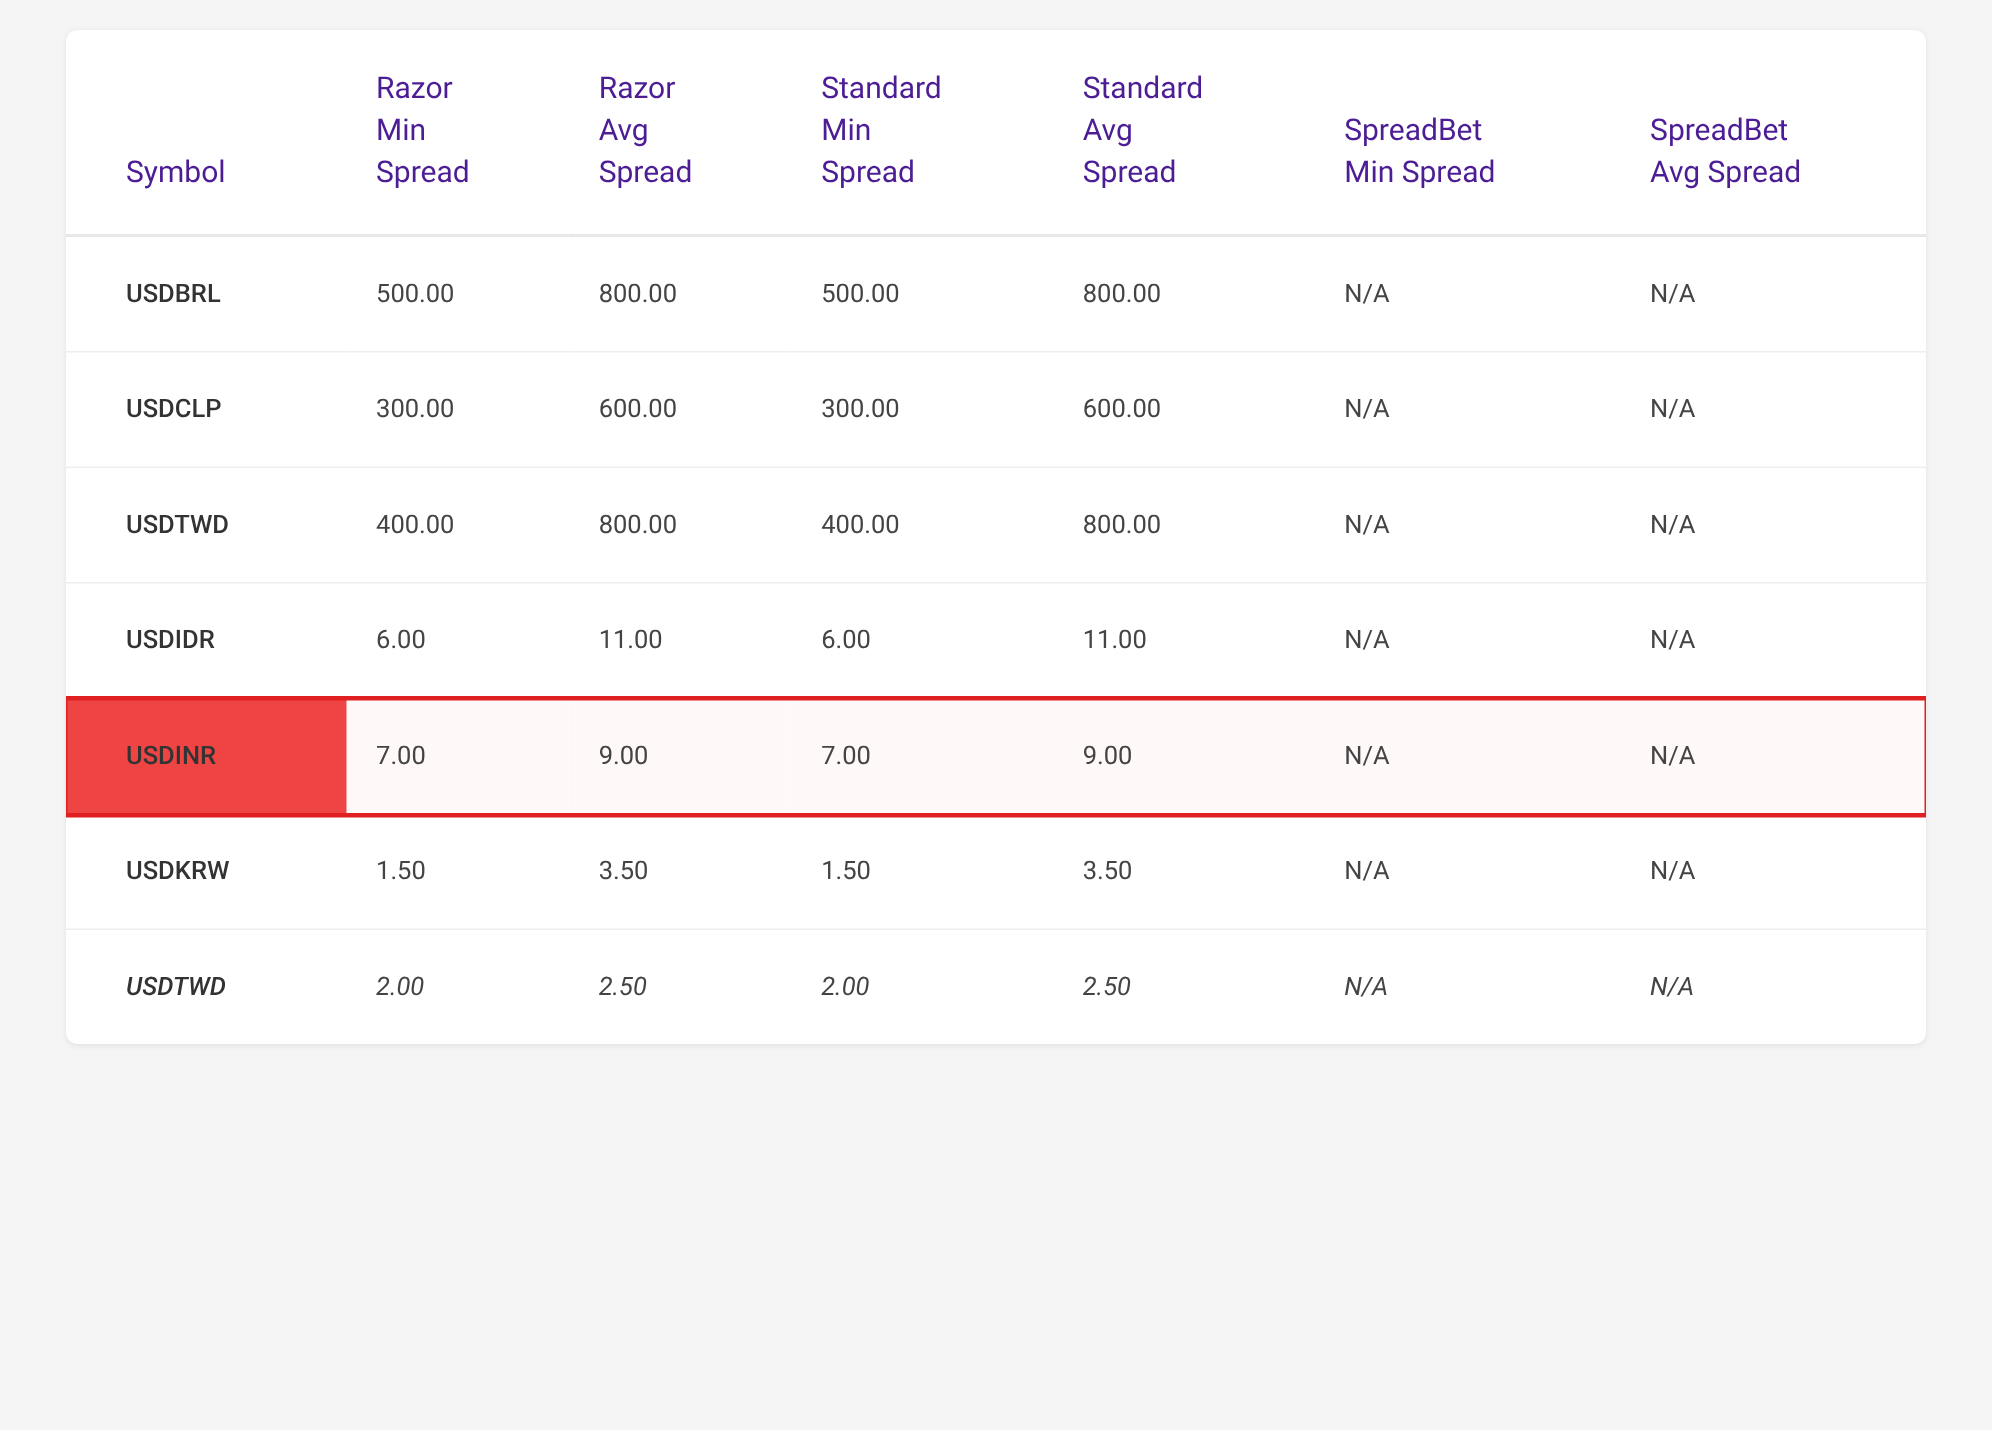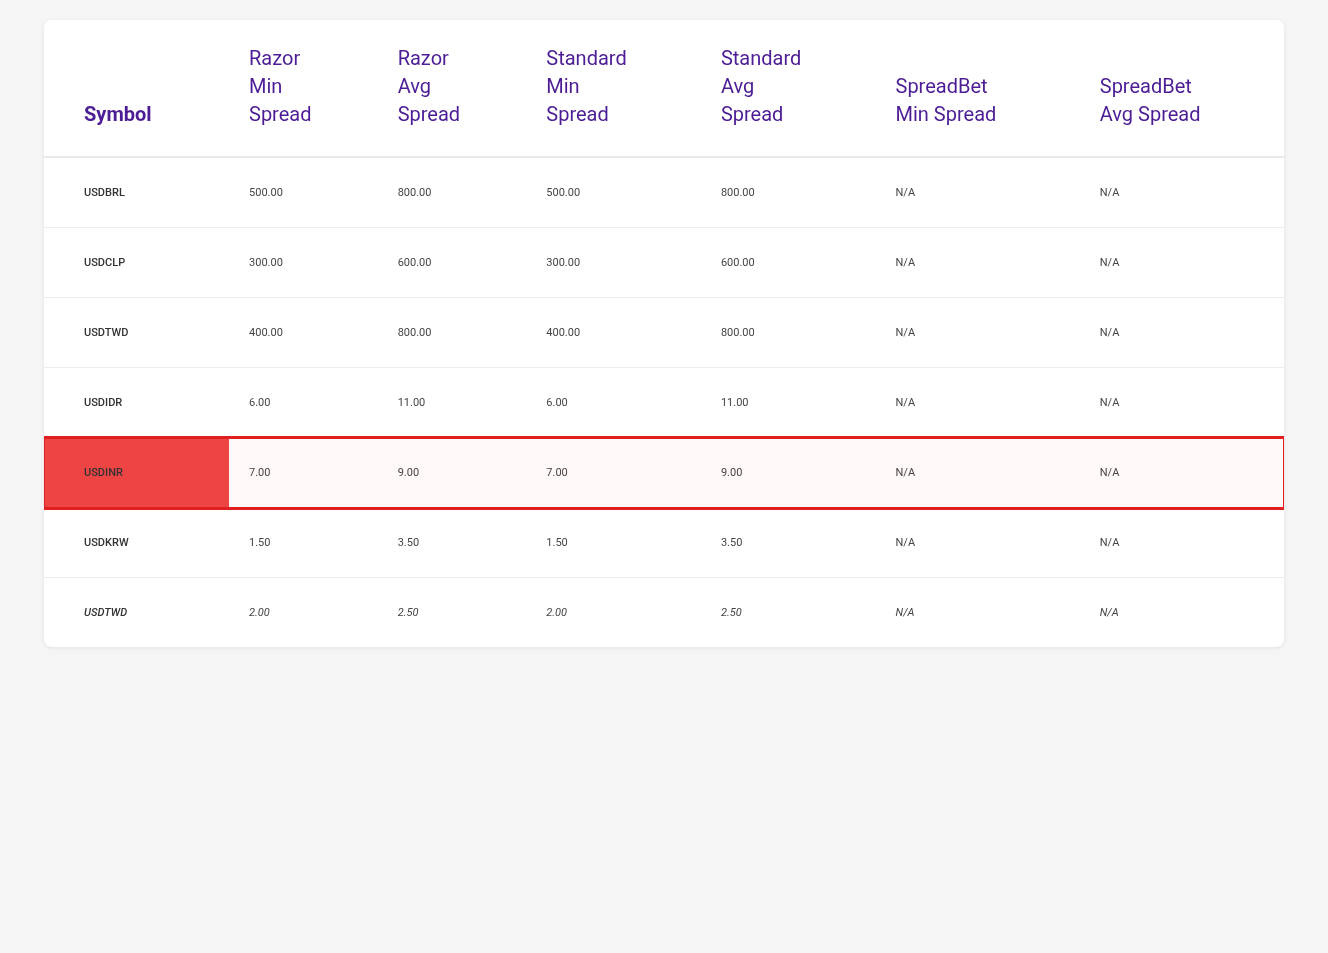--- a/index.html
+++ b/index.html
@@ -40,26 +40,25 @@
       text-align: left;
       font-weight: 400;
       font-size: 20px;
       color: #4c1d95;
       vertical-align: bottom;
       line-height: 1.4;
     }
 
     th:first-child {
       padding-left: 40px;
-      font-weight: bold;
     }
 
     td {
       padding: 28px 20px;
-      font-size: 11px;
+      font-size: 17px;
       color: #444444;
       border-bottom: 1px solid #eeeeee;
     }
 
     td:first-child {
       padding-left: 40px;
       font-weight: 500;
       color: #333333;
     }
 

